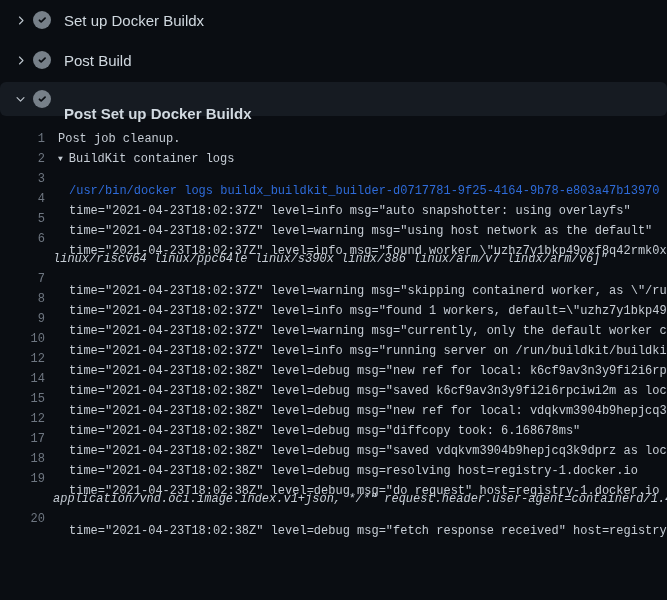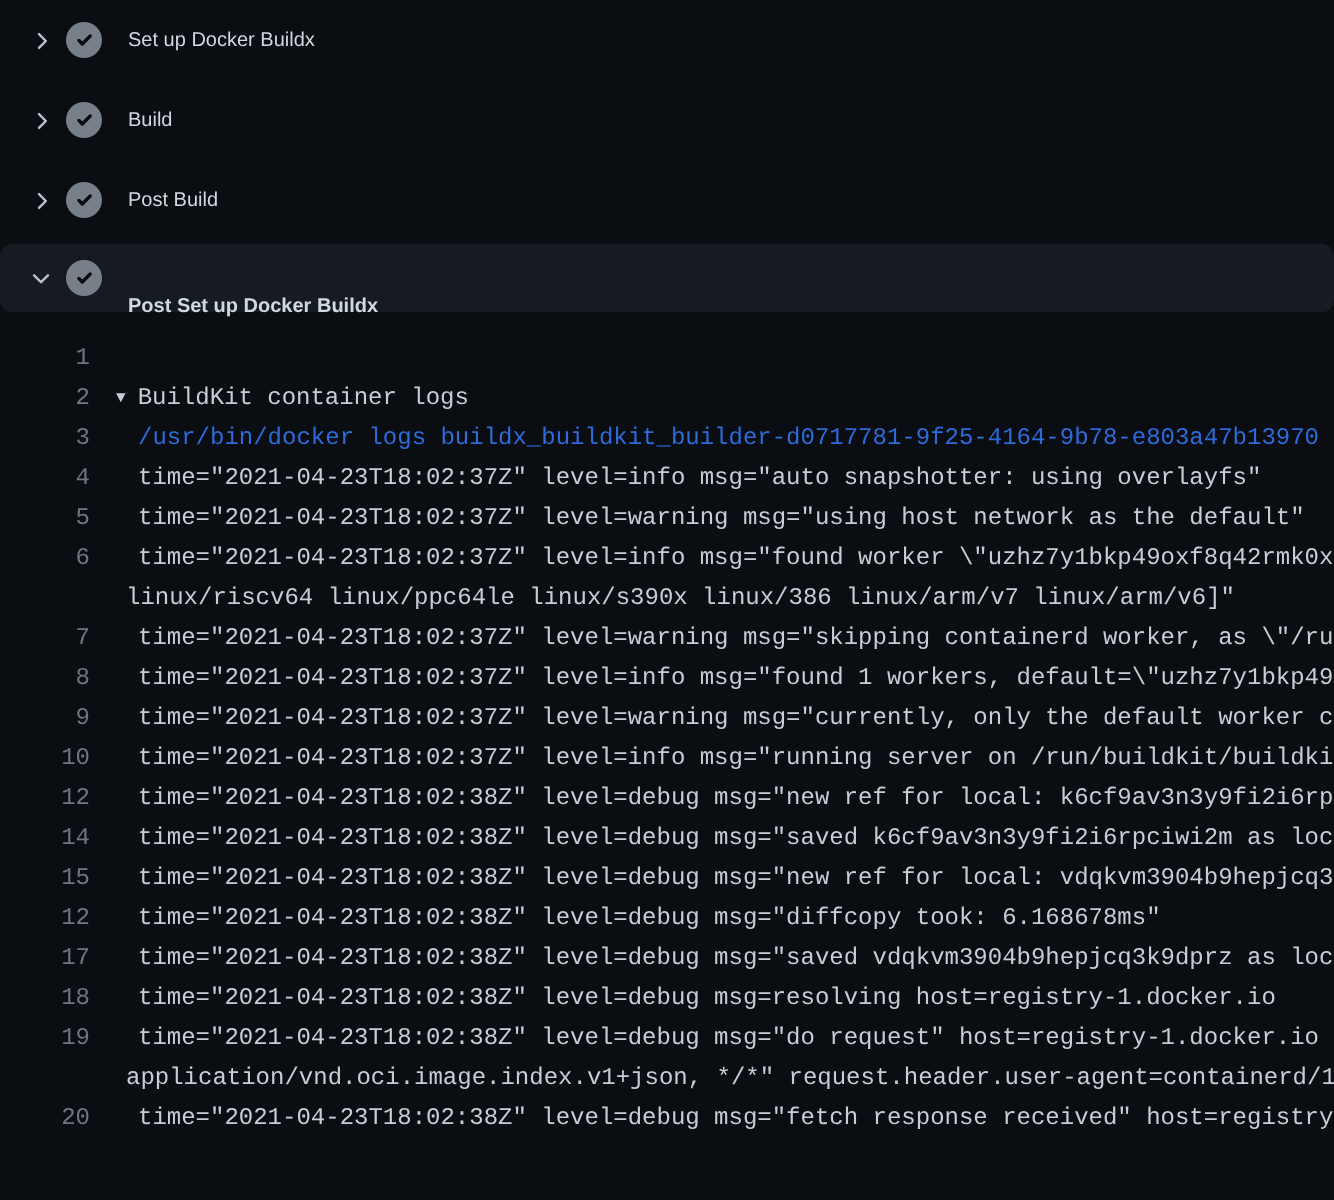--- a/index.html
+++ b/index.html
@@ -28,40 +28,40 @@
     width:16px;height:16px;flex:none;margin-right:5px;
     display:flex;align-items:center;justify-content:center;
   }
   .step .chev svg{display:block;}
   .step .check{
     width:18px;height:18px;flex:none;
     display:flex;align-items:center;justify-content:center;
   }
   .step .check svg{display:block;}
   .step .step-label{
-    margin-left:13px;font-size:10px;font-weight:400;color:var(--title);
+    margin-left:13px;font-size:15px;font-weight:400;color:var(--title);
     white-space:nowrap;
   }
   .step.expanded{
     height:34px;background:var(--band);border-radius:6px;margin-top:2px;
   }
   .step.expanded .step-label{font-weight:600;margin-top:28px;}
   .log{
     padding-top:13px;
     font-family:"Liberation Mono","DejaVu Sans Mono",monospace;
     font-size:12px;line-height:20px;color:var(--logtext);
   }
   .log-line{display:flex;height:20px;white-space:pre;}
   .log-line .ln{
     width:45px;flex:none;text-align:right;color:var(--linenum);
     cursor:pointer;
   }
   .log-line .lt{margin-left:13px;}
-  .log-line.indent1 .lt{margin-left:24px;}
-  .log-line.cont .lt{margin-left:18px;}
+  .log-line.indent1 .lt{margin-left:24px;margin-top:12px;}
+  .log-line.cont .lt{margin-left:8px;font-style:italic;}
   .log-line.command .lt{color:var(--cmd);}
   .log-line.group .lt{cursor:pointer;}
   .group-marker{
     display:inline-block;font-size:8px;vertical-align:1px;
     margin-right:6px;color:var(--logtext);
   }
 </style>
 </head>
 <body>
 
@@ -75,68 +75,55 @@
         </span>
     <span class="check">
           <svg width="18" height="18" viewBox="0 0 16 16">
             <circle cx="8" cy="8" r="8" fill="#778089"></circle>
             <path d="M11.28 5.72a.75.75 0 0 1 0 1.06l-3.5 3.5a.75.75 0 0 1-1.06 0l-1.5-1.5a.75.75 0 1 1 1.06-1.06l.97.97 2.97-2.97a.75.75 0 0 1 1.06 0Z" fill="#0a0d12"></path>
           </svg>
         </span>
     <span class="step-label">Set up Docker Buildx</span>
   </div>
 
+
   <div class="step">
     <span class="chev">
           <svg width="13" height="13" viewBox="0 0 16 16">
             <path d="M6.22 3.22a.75.75 0 0 1 1.06 0l4.25 4.25a.75.75 0 0 1 0 1.06l-4.25 4.25a.75.75 0 0 1-1.06-1.06L9.94 8 6.22 4.28a.75.75 0 0 1 0-1.06Z" fill="#b9c1c9"></path>
           </svg>
         </span>
     <span class="check">
           <svg width="18" height="18" viewBox="0 0 16 16">
             <circle cx="8" cy="8" r="8" fill="#778089"></circle>
             <path d="M11.28 5.72a.75.75 0 0 1 0 1.06l-3.5 3.5a.75.75 0 0 1-1.06 0l-1.5-1.5a.75.75 0 1 1 1.06-1.06l.97.97 2.97-2.97a.75.75 0 0 1 1.06 0Z" fill="#0a0d12"></path>
           </svg>
         </span>
-    <span class="step-label">Build</span>
-  </div>
-
-  <div class="step">
+    <span class="step-label">Post Build</span>
+  </div>
+
+  <div class="step expanded">
     <span class="chev">
           <svg width="13" height="13" viewBox="0 0 16 16">
-            <path d="M6.22 3.22a.75.75 0 0 1 1.06 0l4.25 4.25a.75.75 0 0 1 0 1.06l-4.25 4.25a.75.75 0 0 1-1.06-1.06L9.94 8 6.22 4.28a.75.75 0 0 1 0-1.06Z" fill="#b9c1c9"></path>
+            <path d="M12.78 5.22a.75.75 0 0 1 0 1.06l-4.25 4.25a.75.75 0 0 1-1.06 0L3.22 6.28a.75.75 0 0 1 1.06-1.06L8 8.94l3.72-3.72a.75.75 0 0 1 1.06 0Z" fill="#b9c1c9"></path>
           </svg>
         </span>
     <span class="check">
           <svg width="18" height="18" viewBox="0 0 16 16">
             <circle cx="8" cy="8" r="8" fill="#778089"></circle>
             <path d="M11.28 5.72a.75.75 0 0 1 0 1.06l-3.5 3.5a.75.75 0 0 1-1.06 0l-1.5-1.5a.75.75 0 1 1 1.06-1.06l.97.97 2.97-2.97a.75.75 0 0 1 1.06 0Z" fill="#0a0d12"></path>
           </svg>
         </span>
-    <span class="step-label">Post Build</span>
-  </div>
-
-  <div class="step expanded">
-    <span class="chev">
-          <svg width="13" height="13" viewBox="0 0 16 16">
-            <path d="M12.78 5.22a.75.75 0 0 1 0 1.06l-4.25 4.25a.75.75 0 0 1-1.06 0L3.22 6.28a.75.75 0 0 1 1.06-1.06L8 8.94l3.72-3.72a.75.75 0 0 1 1.06 0Z" fill="#b9c1c9"></path>
-          </svg>
-        </span>
-    <span class="check">
-          <svg width="18" height="18" viewBox="0 0 16 16">
-            <circle cx="8" cy="8" r="8" fill="#778089"></circle>
-            <path d="M11.28 5.72a.75.75 0 0 1 0 1.06l-3.5 3.5a.75.75 0 0 1-1.06 0l-1.5-1.5a.75.75 0 1 1 1.06-1.06l.97.97 2.97-2.97a.75.75 0 0 1 1.06 0Z" fill="#0a0d12"></path>
-          </svg>
-        </span>
     <span class="step-label">Post Set up Docker Buildx</span>
   </div>
 </div>
   <div class="log" id="log">
   <div class="log-line normal">
     <span class="ln">1</span>
+    <span class="lt">Post job cleanup.</span>
   </div>
 
   <div class="log-line group">
     <span class="ln">2</span>
     <span class="lt"><span class="group-marker">▼</span>BuildKit container logs</span>
   </div>
 
   <div class="log-line command indent1">
     <span class="ln">3</span>
     <span class="lt">/usr/bin/docker logs buildx_buildkit_builder-d0717781-9f25-4164-9b78-e803a47b13970</span>

